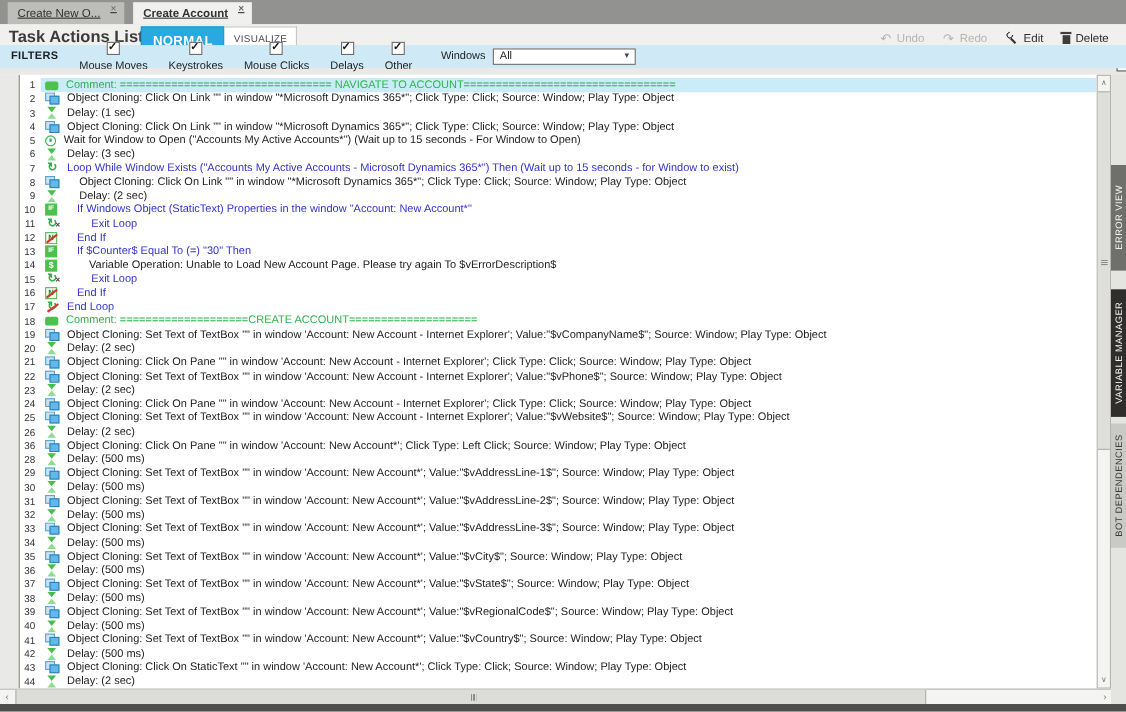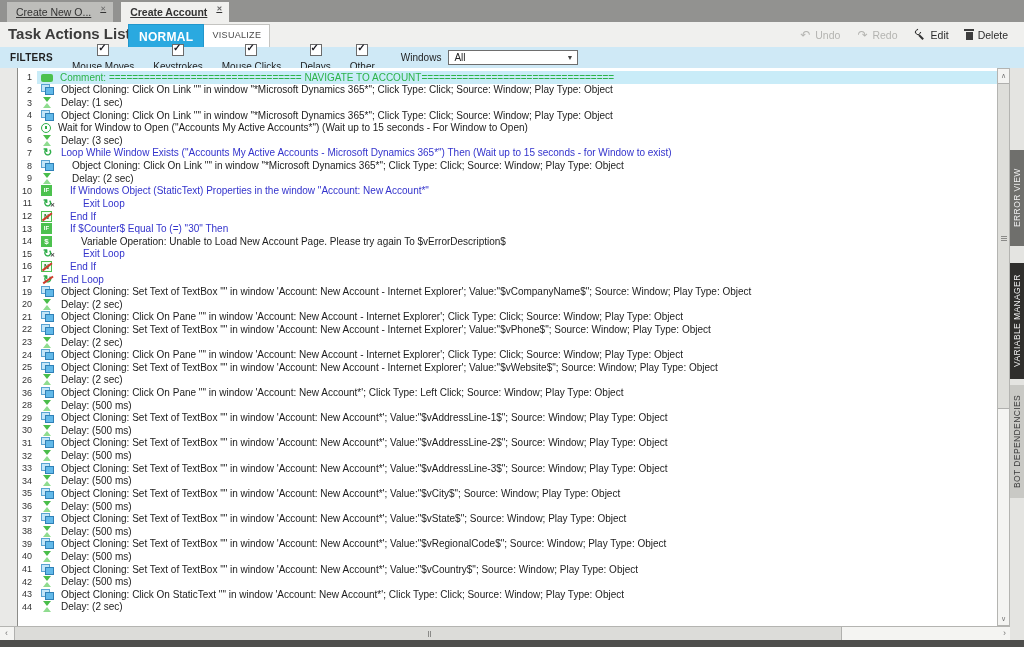--- a/index.html
+++ b/index.html
@@ -33,21 +33,21 @@
   .wrench::after{content:"";position:absolute;left:5.5px;top:4.5px;width:2.4px;height:6px;background:#333;
                  transform:rotate(-45deg);}
   .trash{position:relative;width:7px;height:8px;background:#3d3d3d;display:inline-block;margin-top:2px;}
   .trash::before{content:"";position:absolute;top:-2.4px;left:-1.5px;width:10px;height:1.6px;background:#3d3d3d;}
   #edge-partial{position:absolute;right:-4px;top:28px;width:11px;height:13px;border:1px solid #555;
                 background:#fbfbf9;}
   #edge-partial::after{content:"";position:absolute;left:2px;top:3px;width:5px;height:1px;background:#555;
                 box-shadow:0 3px 0 #555;}
 
   
-  #filterbar{position:absolute;top:47px;left:0;width:1024px;height:21px;background:#cfe9f6;
+  #filterbar{position:absolute;top:41px;left:0;width:1024px;height:21px;background:#cfe9f6;
              display:flex;align-items:center;font-size:10px;color:#1e1e1e;}
   #filters-label{font-weight:bold;margin-left:10px;letter-spacing:.3px;}
   .fitem{display:flex;align-items:center;gap:5px;margin-left:19px;flex-direction:column;}
   .chk{width:10px;height:10px;background:#fff;border:1px solid #6b6b6b;position:relative;flex:none;}
   .chk::after{content:"✓";position:absolute;left:0px;top:-3px;font-size:10px;font-weight:bold;color:#16161d;}
   #windows-label{margin-left:26px;}
   #windows-select{margin-left:7px;width:130px;height:15px;background:#fff;border:1px solid#6e6e6e;
                   font-size:10px;color:#222;display:flex;align-items:center;padding-left:5px;
                   justify-content:space-between;box-sizing:border-box;}
   #windows-select .sel-arrow{font-size:7px;color:#444;margin-right:4px;}
@@ -307,20 +307,27 @@
         </span>
       </div>
       <div class="row">
         <span class="num">17</span>
         <span class="rowbody">
           <span class="ricon icon-endloop">↻</span>
           <span class="txt blue" style="padding-left: 2px;">End Loop</span>
         </span>
       </div>
       <div class="row">
+        <span class="num">18</span>
+        <span class="rowbody">
+          <span class="ricon icon-comment"></span>
+          <span class="txt green" style="padding-left: 2px;">Comment: ====================CREATE ACCOUNT====================</span>
+        </span>
+      </div>
+      <div class="row">
         <span class="num">19</span>
         <span class="rowbody">
           <span class="ricon icon-clone"></span>
           <span class="txt" style="padding-left: 2px;">Object Cloning: Set Text of TextBox "" in window 'Account: New Account - Internet Explorer'; Value:"$vCompanyName$"; Source: Window; Play Type: Object</span>
         </span>
       </div>
       <div class="row">
         <span class="num">20</span>
         <span class="rowbody">
           <span class="ricon icon-delay"></span>

